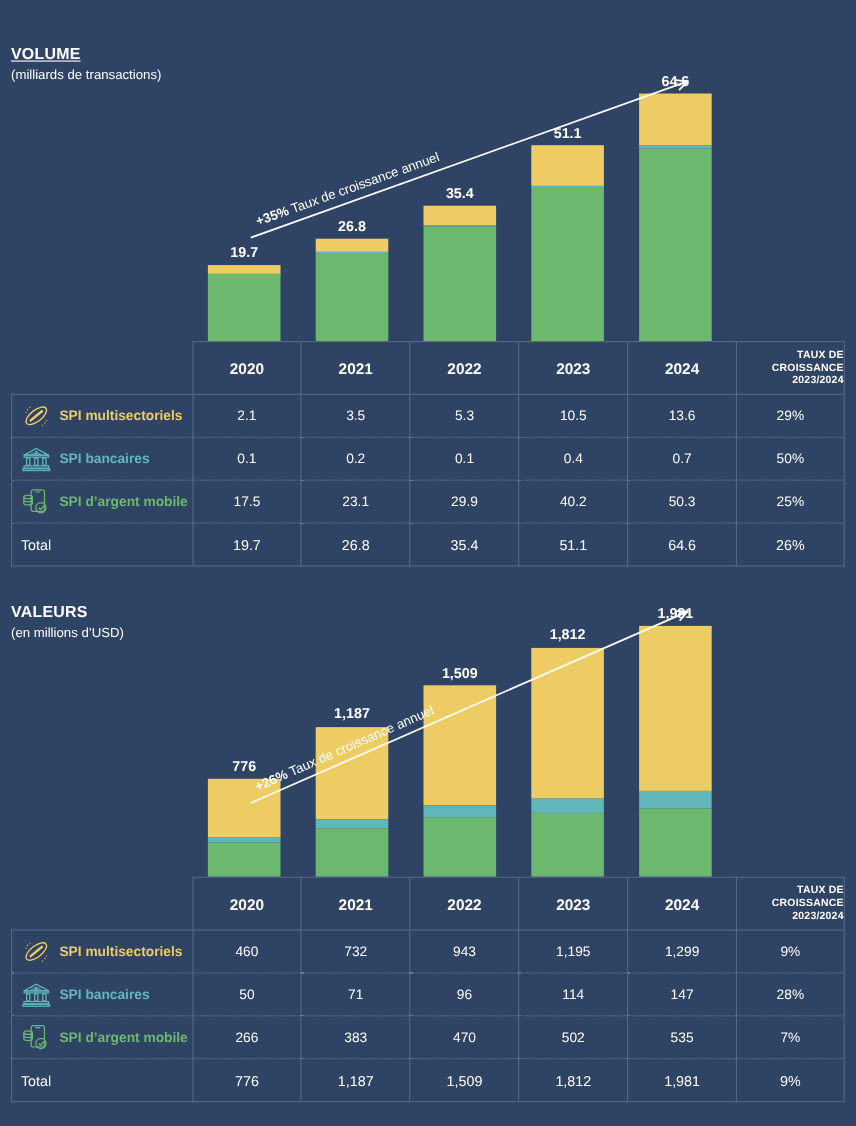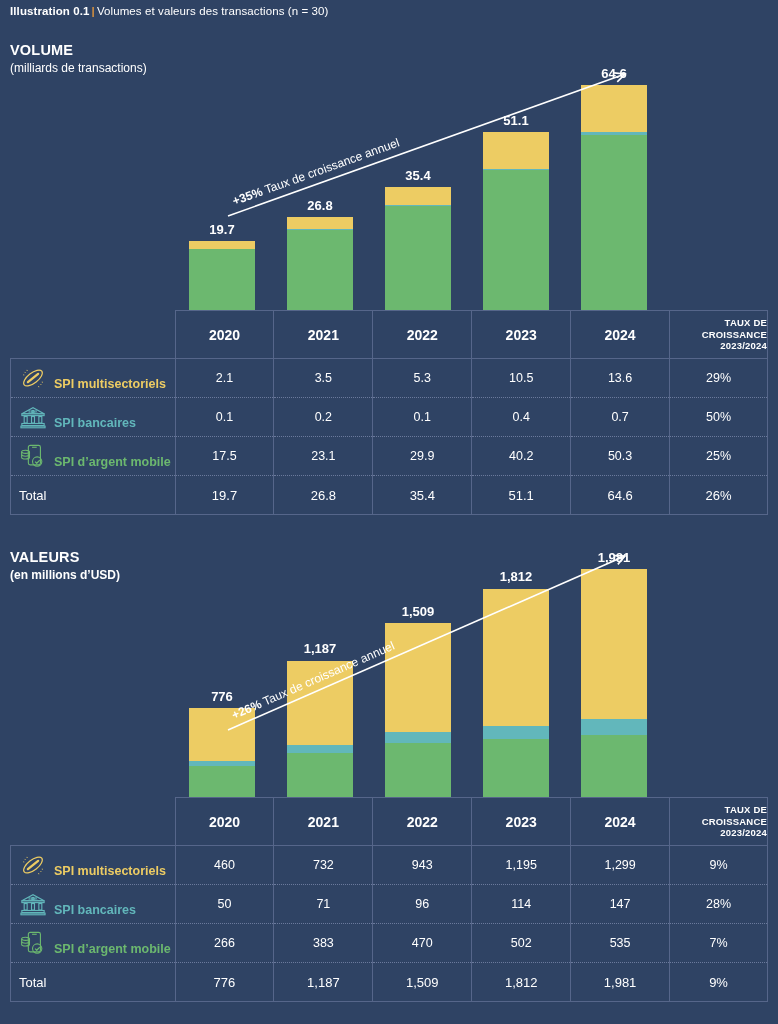--- a/index.html
+++ b/index.html
@@ -70,39 +70,36 @@
   tr.head th { height:48px; font-weight:bold; font-size:14px;
                border-top:1px solid #56668a; border-bottom:1px solid #56668a; }
   tr.head th.blank { border:none; background:transparent; }
   tr.head th.growth { font-size:9.5px; line-height:1.22; letter-spacing:0.2px;text-align:right; }
 
   tr.body td { height:39px; border-bottom:1px dotted #6b7a9c; }
   tr.body td.label {
     text-align:left; padding-left:8px; font-weight:bold; font-size:12.5px;
     border-left:1px solid #56668a;
   }
-  tr.body td.label .lblrow { display:flex; align-items:flex-end; gap:7px; }
+  tr.body td.label .lblrow { display:flex; align-items:center; gap:7px; }
   tr.body:first-of-type td { border-top:1px solid #56668a; }
 
   tr.total td { height:39px; font-weight:normal; font-size:13px;
                 border-bottom:1px solid #56668a; }
   tr.total td.label { text-align:left; padding-left:8px; }
 
   .icon { width:28px; height:26px; flex:0 0 28px; display:block; }
 </style>
 </head>
 <body>
 
 <div class="page">
 
-  <div class="caption">
-    <span class="num">Illustration 0.1</span><span class="pipe">|</span><span class="rest">Volumes et valeurs des transactions (n = 30)</span>
-  </div>
-
-  <div class="sec-title" style="left:10px; top:42px;">VOLUME</div>
+
+  <div class="sec-title" style="left:10px; top:42px;text-decoration:underline;">VOLUME</div>
   <div class="sec-sub" style="left:10px; top:61px;">(milliards de transactions)</div>
 
   <div class="chart" id="chart0" style="top:70px; height:240px; width:778px;">
       <div class="bar-group" style="left: 189px; width: 66px; height: 240px;">
         <div class="bar" style="height: 68.6146px;">
           <div class="seg green" style="height: 60.952px;"></div>
           <div class="seg teal" style="height: 0.348297px;"></div>
           <div class="seg yellow" style="height: 7.31424px;"></div>
         </div>
         <div class="bar-label" style="bottom: 72.6146px;">19.7</div>
@@ -248,21 +245,21 @@
           <td>26.8</td>
           <td>35.4</td>
           <td>51.1</td>
           <td>64.6</td>
           <td>26%</td>
         </tr>
       </tbody>
   </table>
 
   <div class="sec-title" style="left:10px; top:549px;">VALEURS</div>
-  <div class="sec-sub" style="left:10px; top:568px;font-weight:bold;">(en millions d’USD)</div>
+  <div class="sec-sub" style="left:10px; top:568px;">(en millions d’USD)</div>
 
   <div class="chart" id="chart1" style="top:552px; height:245px; width:778px;">
       <div class="bar-group" style="left: 189px; width: 66px; height: 245px;">
         <div class="bar" style="height: 89.3125px;">
           <div class="seg green" style="height: 30.6148px;"></div>
           <div class="seg teal" style="height: 5.75467px;"></div>
           <div class="seg yellow" style="height: 52.943px;"></div>
         </div>
         <div class="bar-label" style="bottom: 93.3125px;">776</div>
       </div>

